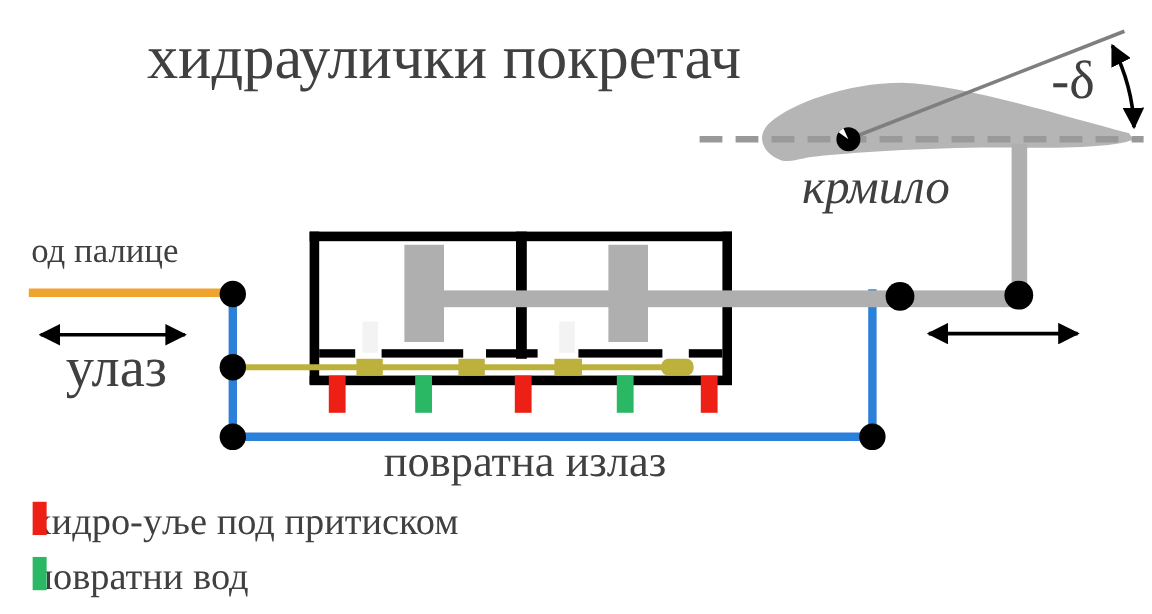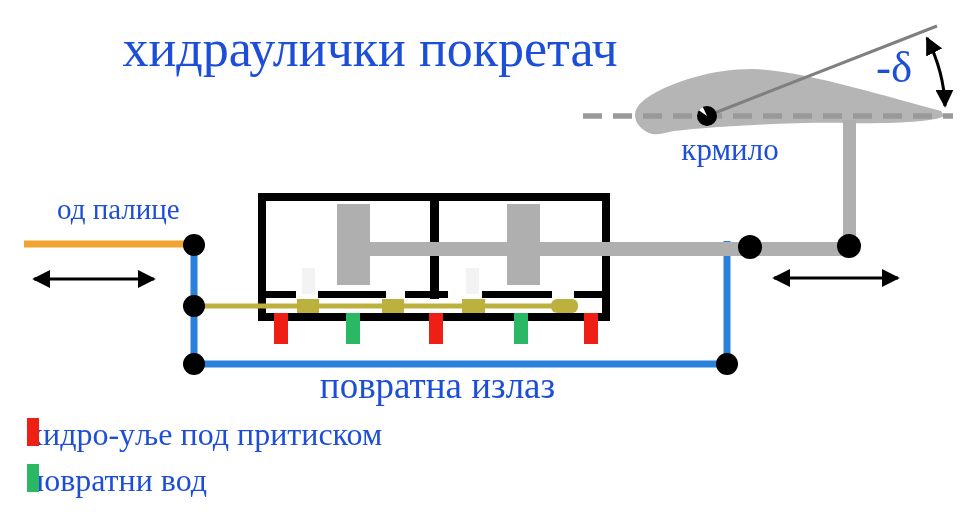--- a/index.html
+++ b/index.html
@@ -1,28 +1,28 @@
 <!DOCTYPE html>
 <html><head>
 <meta charset="utf-8">
 <style>
   html,body{margin:0;padding:0;background:#fff;}
   .stage{
     position:relative;width:960px;height:512px;background:#ffffff;overflow:hidden;
-    font-family:"Liberation Serif","DejaVu Serif",serif;color:#1d4ed8;
+    font-family:"Liberation Serif","DejaVu Serif",serif;color:#404040;
   }
   .stage svg{position:absolute;left:0;top:0;}
   .lbl{position:absolute;white-space:nowrap;line-height:1.05;}
   .lbl.center{text-align:center;}
   #title{left:80px;top:22px;width:580px;font-size:52px;}
-  #lbl-from-stick{left:26px;top:194px;font-size:29px;margin-left:31px;}
+  #lbl-from-stick{left:26px;top:194px;font-size:29px;}
   #lbl-input{left:28px;top:283px;width:138px;font-size:47px;}
   #lbl-output{left:766px;top:283px;width:142px;font-size:47px;}
   #lbl-feedback{left:280px;top:367px;width:315px;font-size:37px;}
-  #lbl-rudder{left:660px;top:134px;width:140px;font-size:31px;}
+  #lbl-rudder{left:660px;top:134px;width:140px;font-size:41px;font-style:italic;}
   #lbl-deflection{left:876px;top:44px;font-size:45px;}
   .legend-row{position:absolute;display:flex;align-items:center;gap:14px;height:32px;}
   #legend-row-0{left:27px;top:418px;}
   #legend-row-1{left:27px;top:464px;}
   .legend-label{font-size:32px;}
   .legend-swatch{display:block;}
 </style>
 </head>
 <body>
 
@@ -121,20 +121,21 @@
       <circle cx="750" cy="247" r="12"></circle>
       <circle cx="849" cy="246" r="12"></circle>
     </g>
 
     <line x1="34" y1="279" x2="154" y2="279" stroke="#000" stroke-width="3" marker-start="url(#arr)" marker-end="url(#arr)"></line>
     <line x1="774" y1="278" x2="898" y2="278" stroke="#000" stroke-width="3" marker-start="url(#arr)" marker-end="url(#arr)"></line>
   </svg>
 
   <div class="lbl center" id="title">хидраулички покретач</div>
   <div class="lbl" id="lbl-from-stick">од палице</div>
+  <div class="lbl center" id="lbl-input">улаз</div>
   <div class="lbl center" id="lbl-feedback">повратна излаз</div>
   <div class="lbl center" id="lbl-rudder">крмило</div>
   <div class="lbl" id="lbl-deflection">-δ</div>
 
   <div class="legend-row" id="legend-row-0">
     <svg class="legend-swatch" width="12" height="28">
       <rect width="12" height="28" fill="#EE2015"></rect>
     </svg>
     <span class="legend-label">хидро-уље под притиском</span>
   </div>

